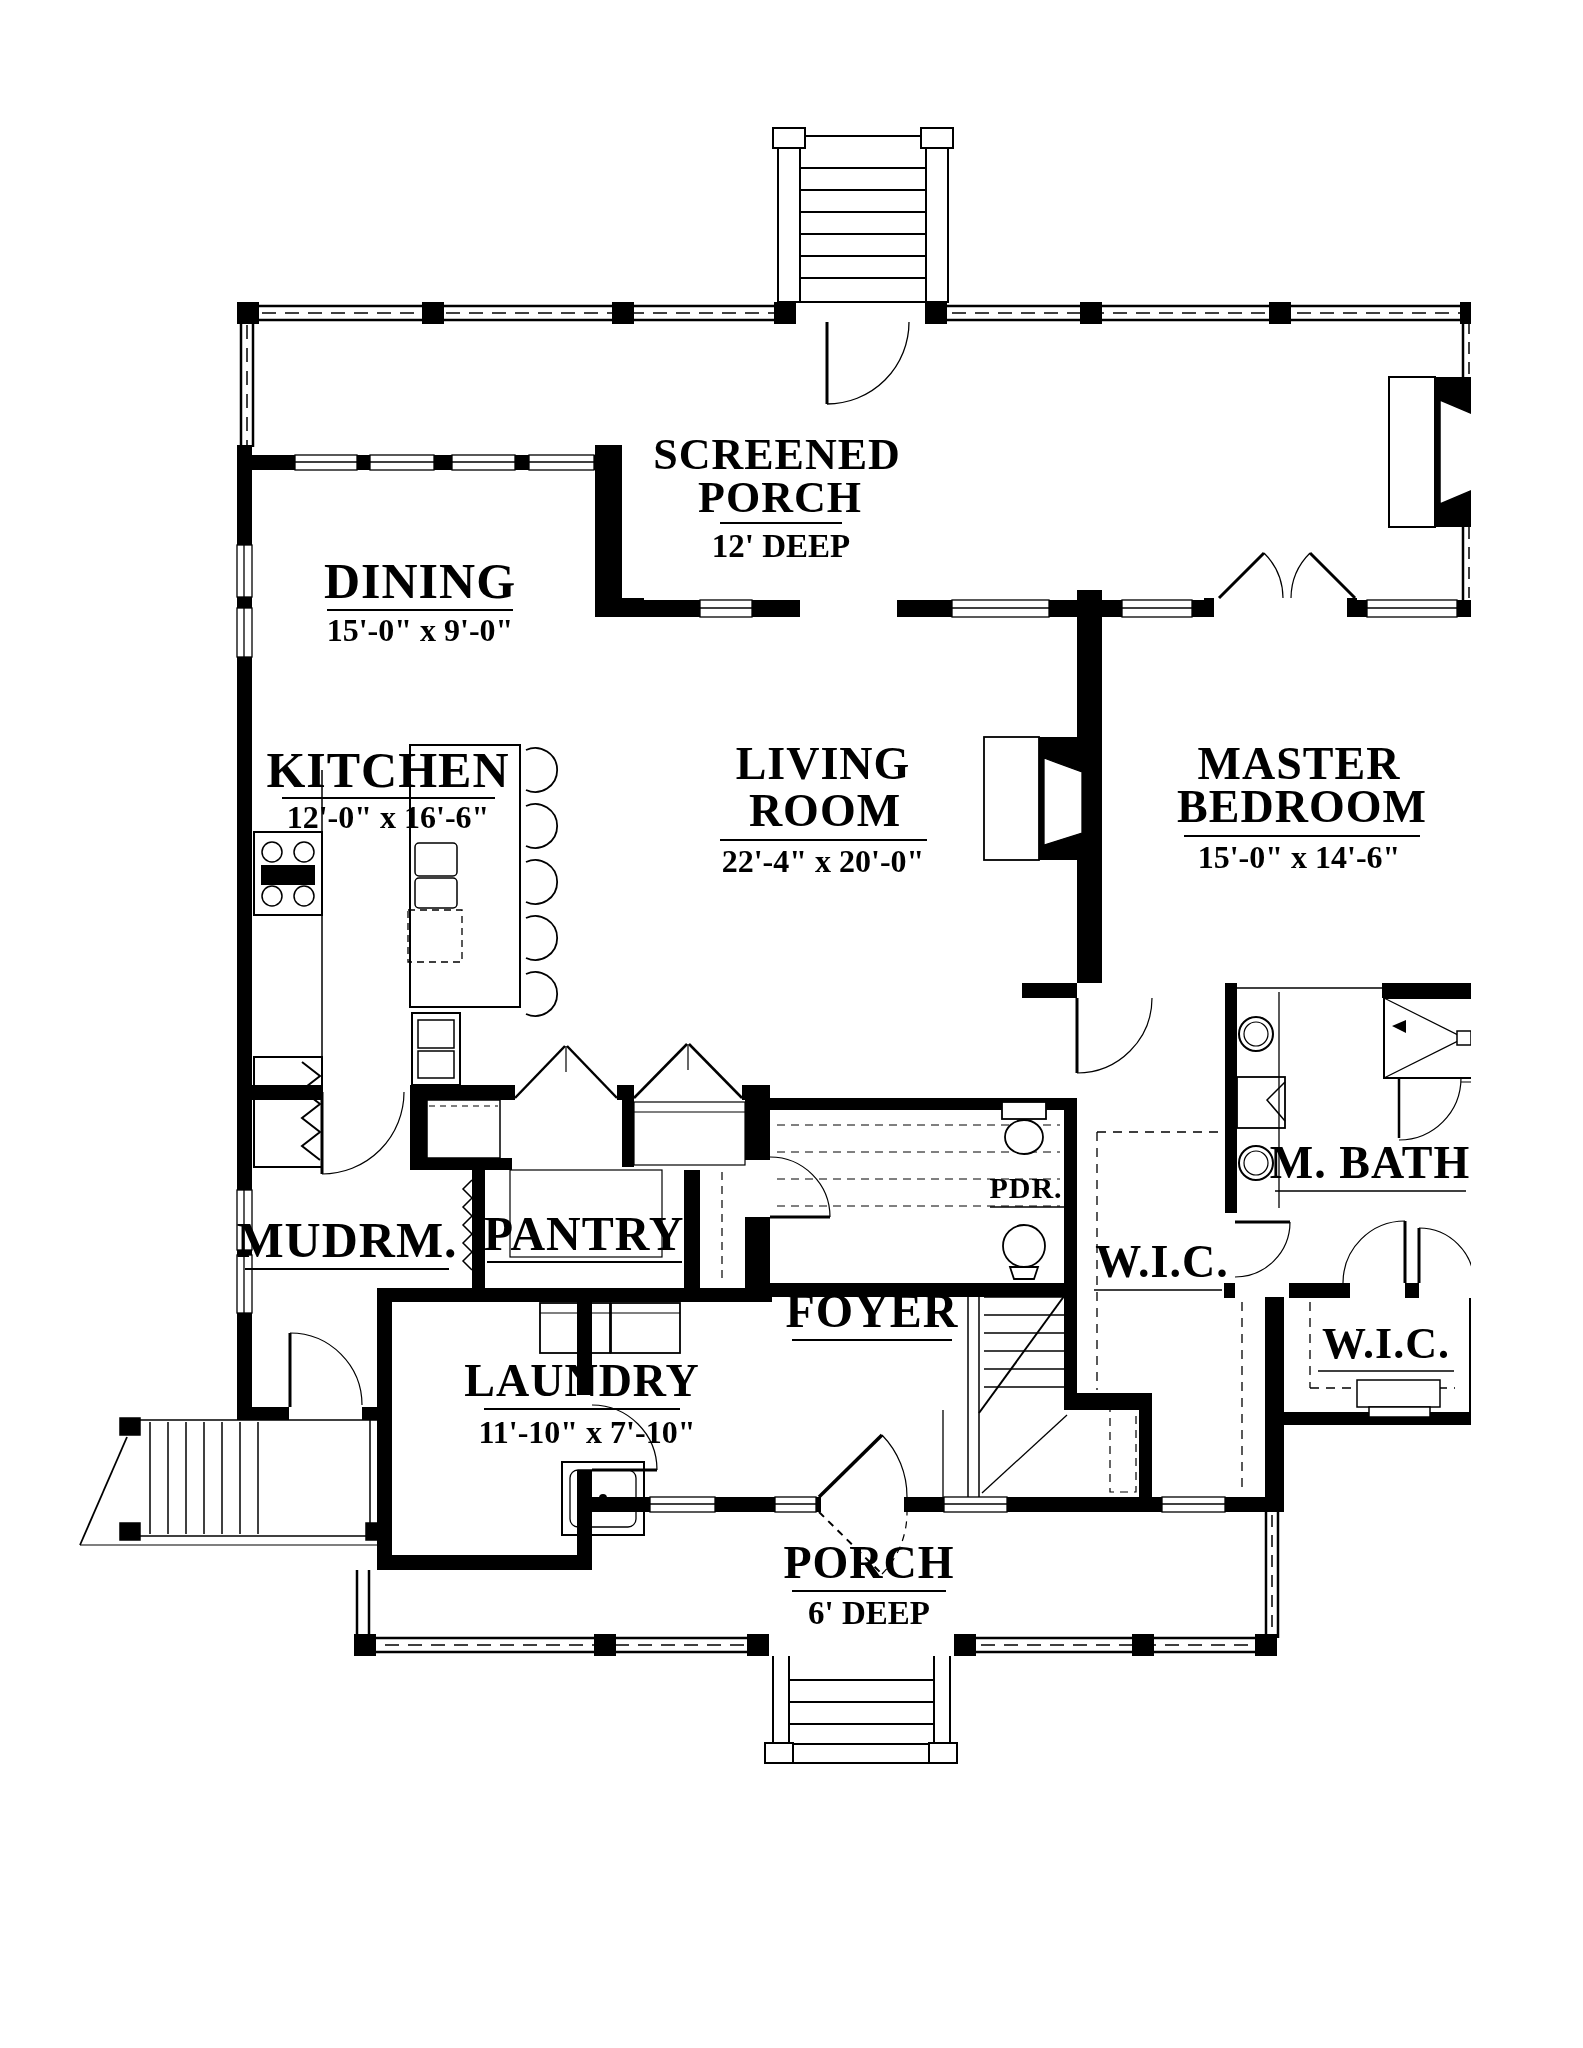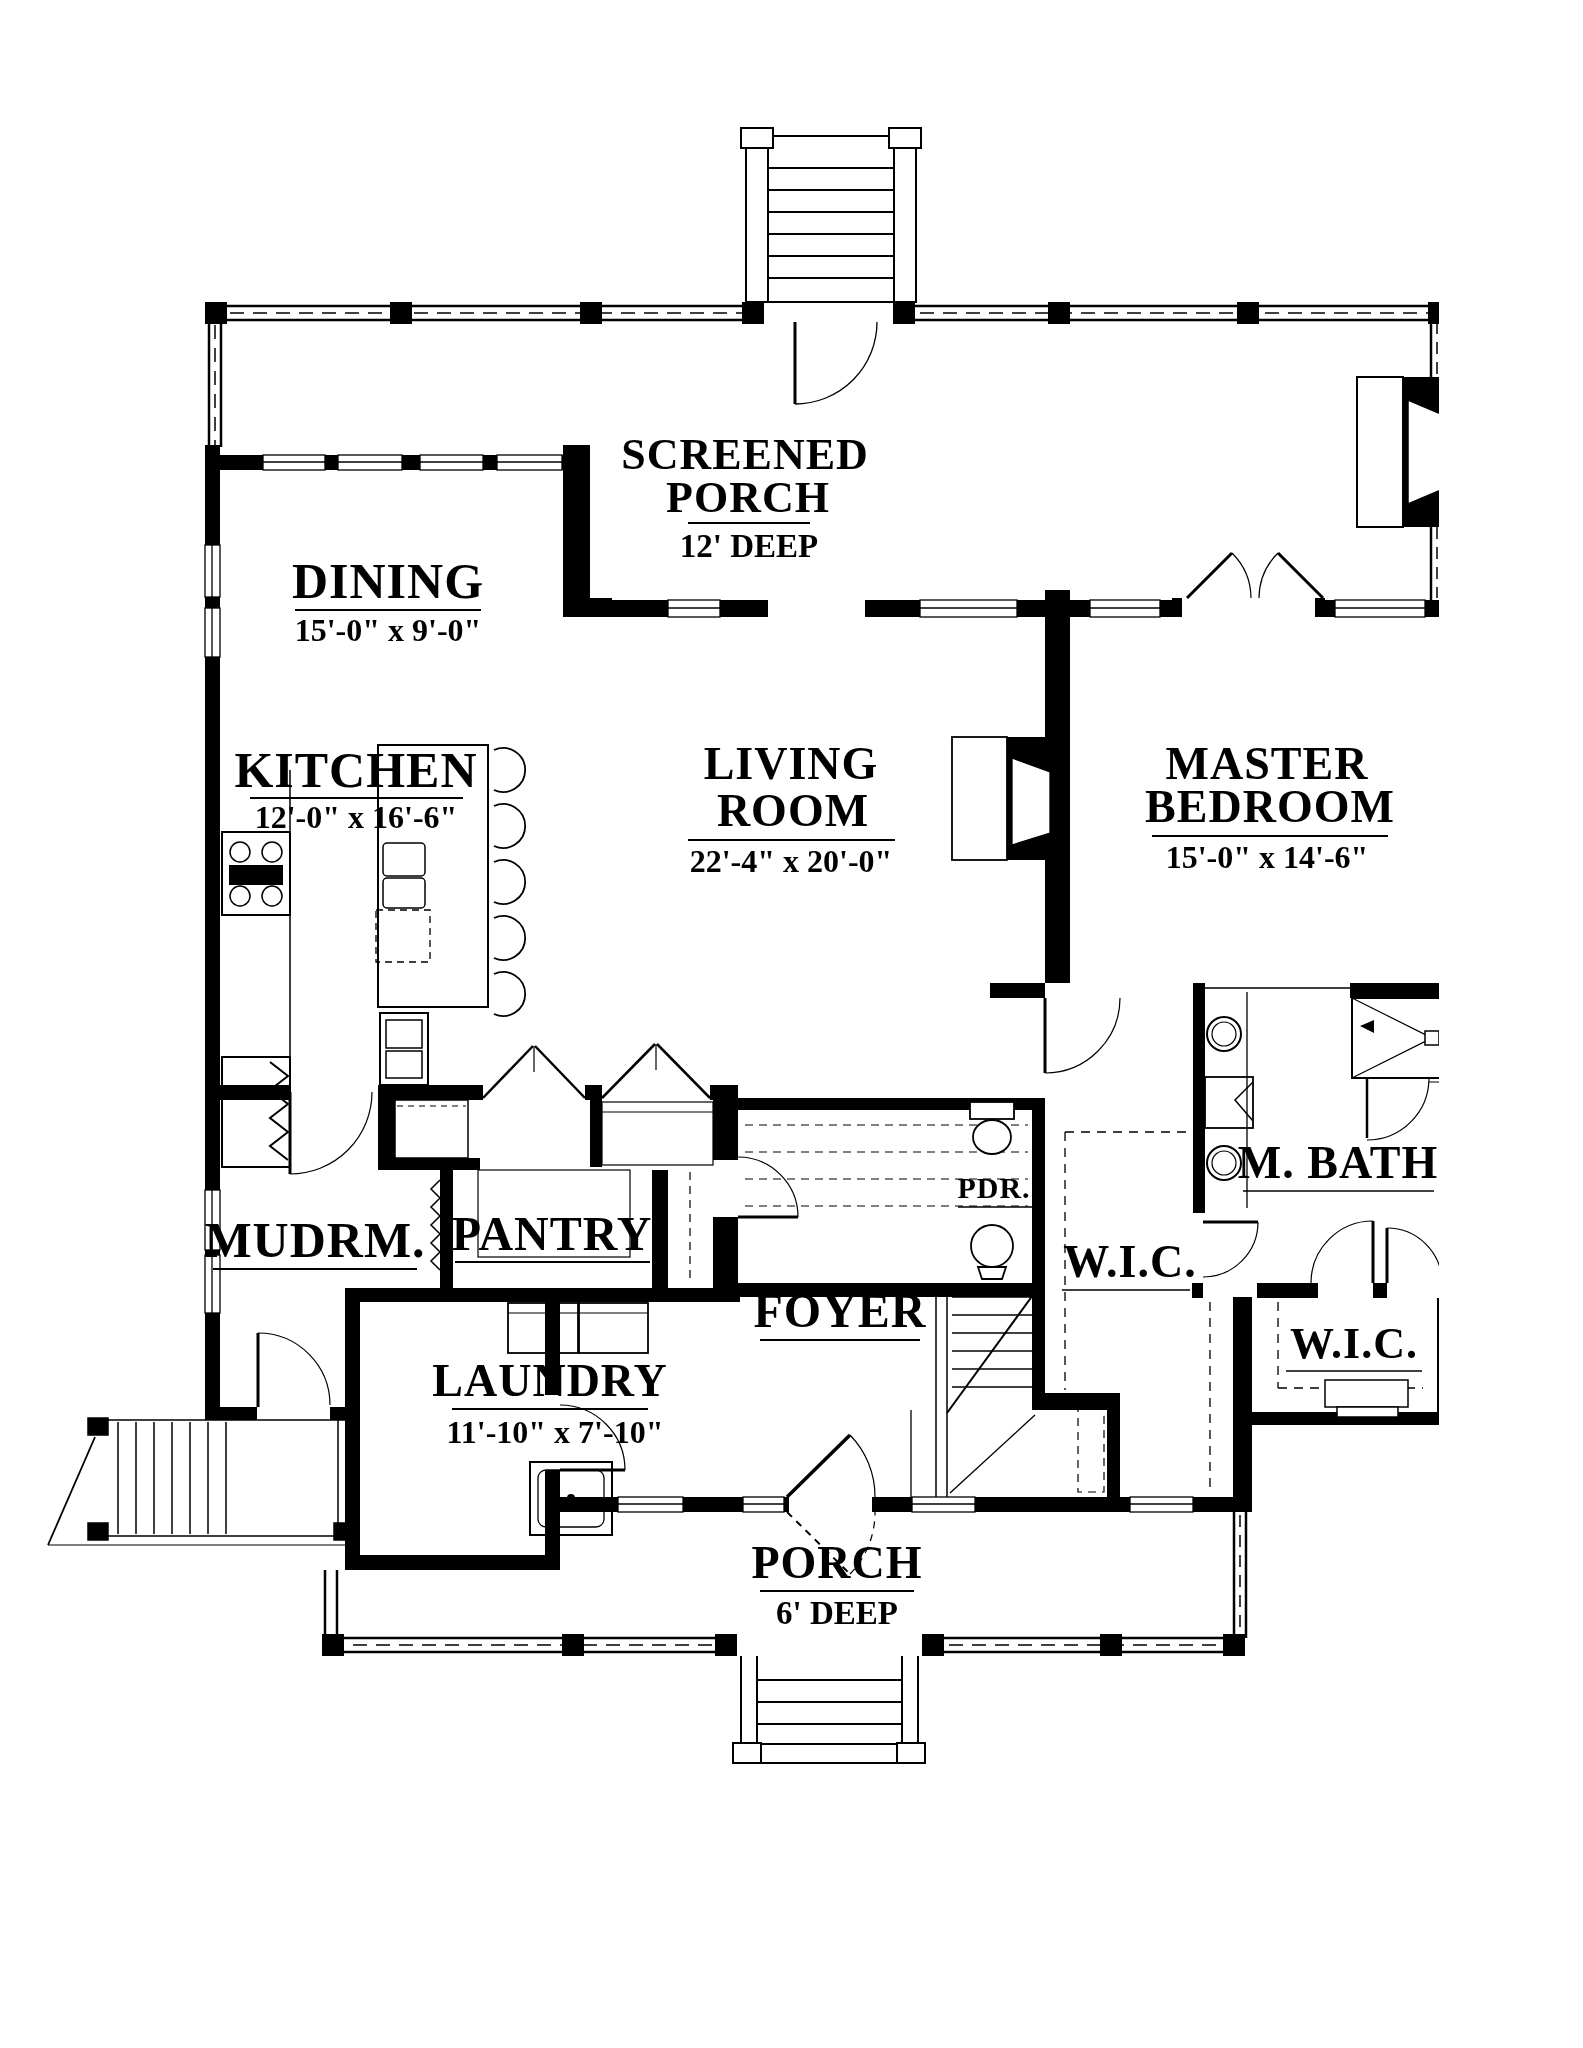--- a/index.html
+++ b/index.html
@@ -1,16 +1,16 @@
 <!DOCTYPE html>
 <html><head>
 <meta charset="utf-8">
 <style>
   html,body{margin:0;padding:0;background:#fff;}
-  .plan-wrap{width:1439px;height:2048px;position:relative;background:#fff;overflow:hidden;}
+  .plan-wrap{width:1439px;height:2048px;position:relative;background:#fff;overflow:hidden;padding-left:32px;}
   svg{display:block;}
   text{font-family:"Liberation Serif","DejaVu Serif",serif;font-weight:bold;fill:#000;}
   .room-name{letter-spacing:1px;}
 </style>
 </head>
 <body>
 
 <div class="plan-wrap">
 <svg width="1583" height="2048" viewBox="0 0 1583 2048" xmlns="http://www.w3.org/2000/svg">
 

